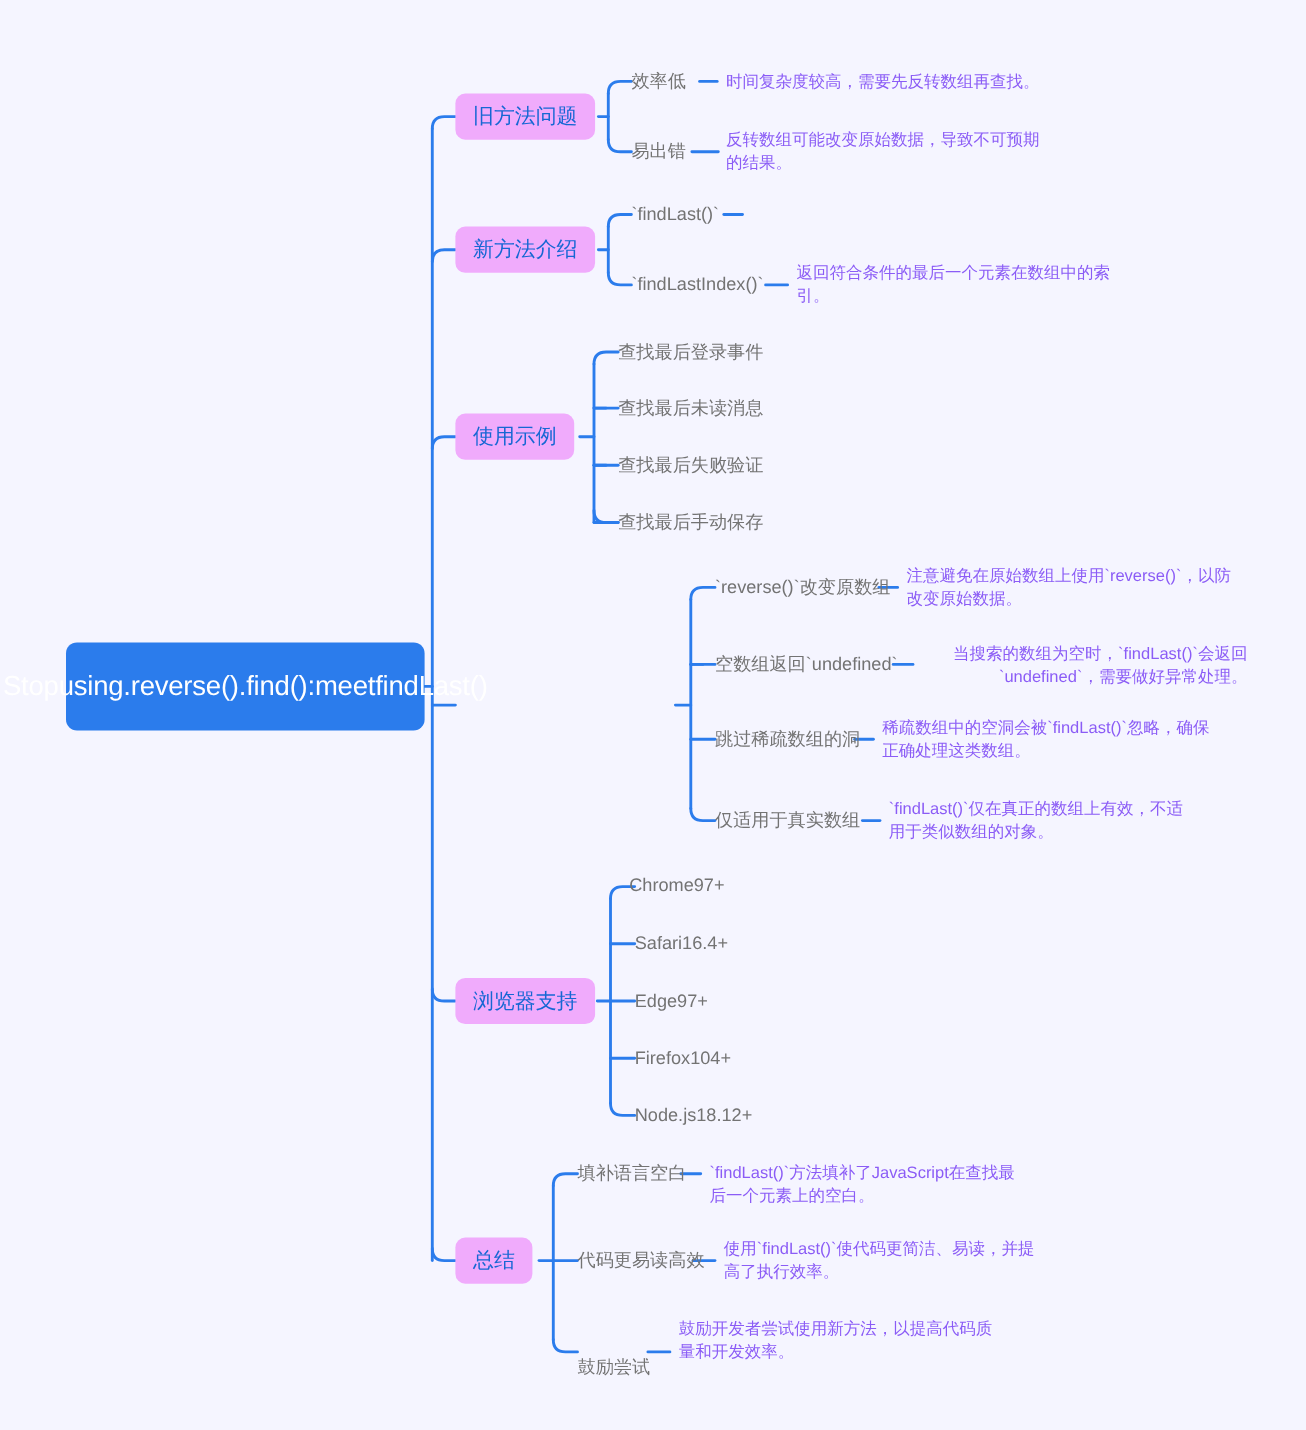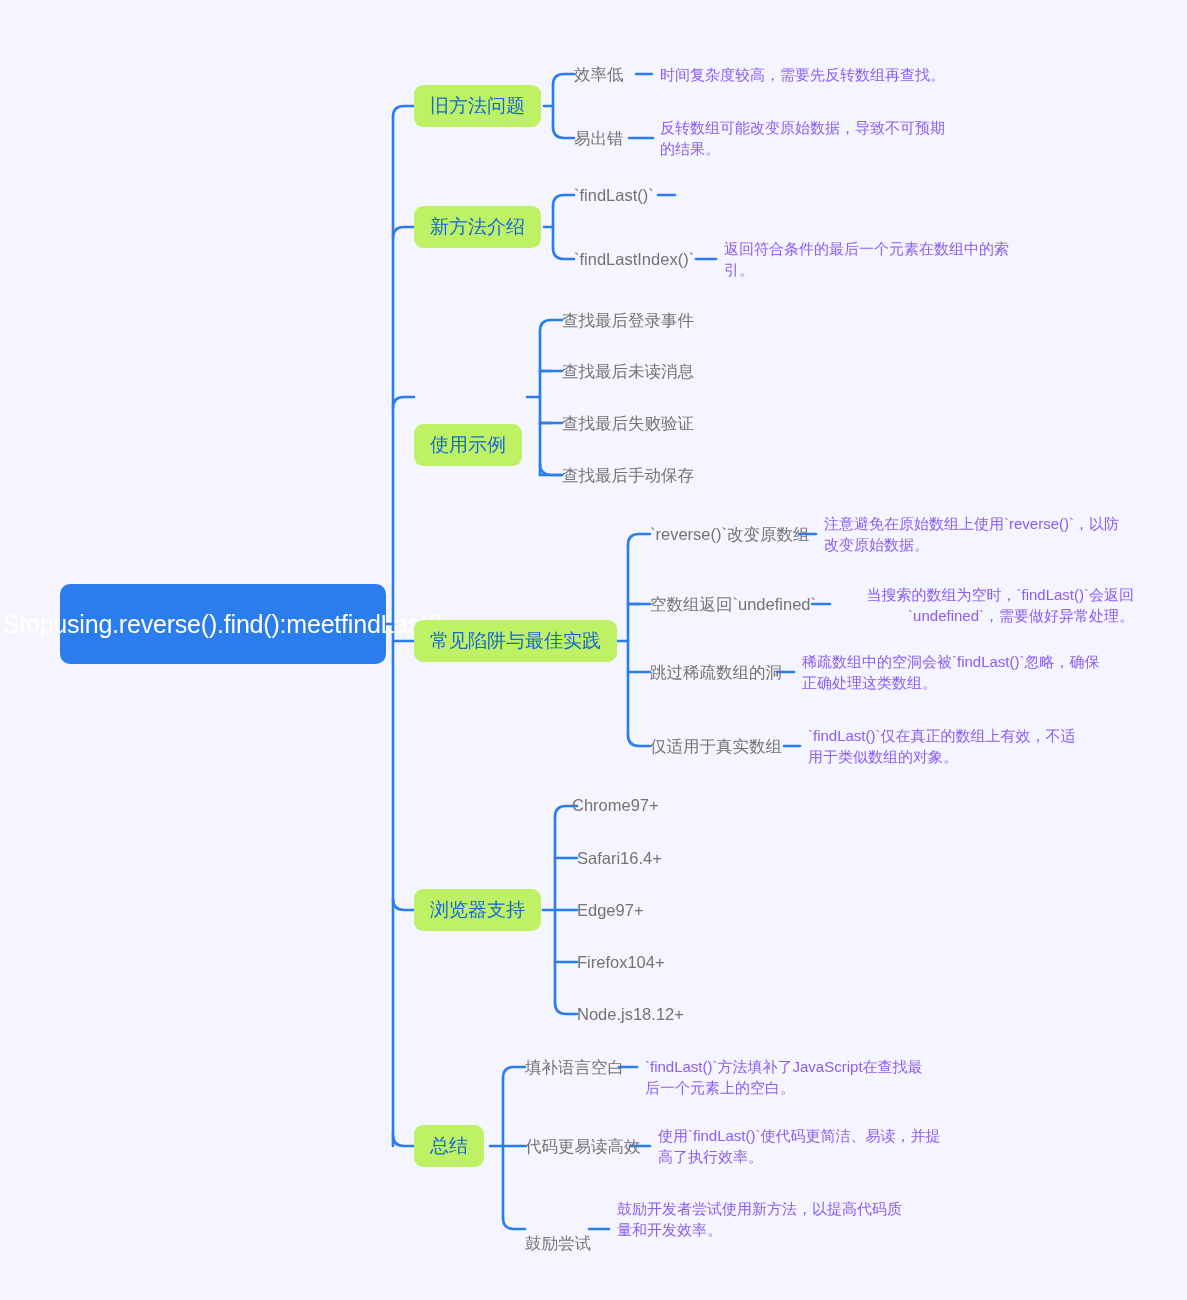--- a/index.html
+++ b/index.html
@@ -45,21 +45,21 @@
     font-size: 25px;
     line-height: 33px;
     letter-spacing: -0.2px;
     box-sizing: border-box;
     padding: 0 14px;
   }
 
   
   .branch-pill {
     position: absolute;
-    background: #bef264;
+    background: #f0abfc;
     border-radius: 9px;
     color: #1667d4;
     display: flex;
     align-items: center;
     justify-content: center;
     font-size: 19px;
     height: 42px;
     box-sizing: border-box;
     padding: 0 16px;
     white-space: nowrap;
@@ -192,39 +192,36 @@
   <div class="leaf-label" style="left:574px; top:185px;">
     <span>`findLast()`</span>
   </div>
   <div class="leaf-label" style="left:574px; top:249px;">
     <span>`findLastIndex()`</span>
   </div>
   <div class="detail-text w1" style="left:724px; top:238px; width:292px;">
     <span>返回符合条件的最后一个元素在数组中的索引。</span>
   </div>
 
-  <div class="branch-pill" style="left:414px; top:376px;margin-top:48px;">
+  <div class="branch-pill" style="left:414px; top:376px;">
     <span>使用示例</span>
   </div>
   <div class="leaf-label" style="left:562px; top:310px;">
     <span>查找最后登录事件</span>
   </div>
   <div class="leaf-label" style="left:562px; top:361px;">
     <span>查找最后未读消息</span>
   </div>
   <div class="leaf-label" style="left:562px; top:413px;">
     <span>查找最后失败验证</span>
   </div>
   <div class="leaf-label" style="left:562px; top:465px;">
     <span>查找最后手动保存</span>
   </div>
 
-  <div class="branch-pill" style="left:414px; top:620px;">
-    <span>常见陷阱与最佳实践</span>
-  </div>
   <div class="leaf-label" style="left:650px; top:524px;">
     <span>`reverse()`改变原数组</span>
   </div>
   <div class="detail-text w2" style="left:824px; top:513px; width:308px;">
     <span>注意避免在原始数组上使用`reverse()`，以防改变原始数据。</span>
   </div>
   <div class="leaf-label" style="left:650px; top:594px;">
     <span>空数组返回`undefined`</span>
   </div>
   <div class="detail-text w2" style="left:838px; top:584px; width:296px;text-align:right;">

